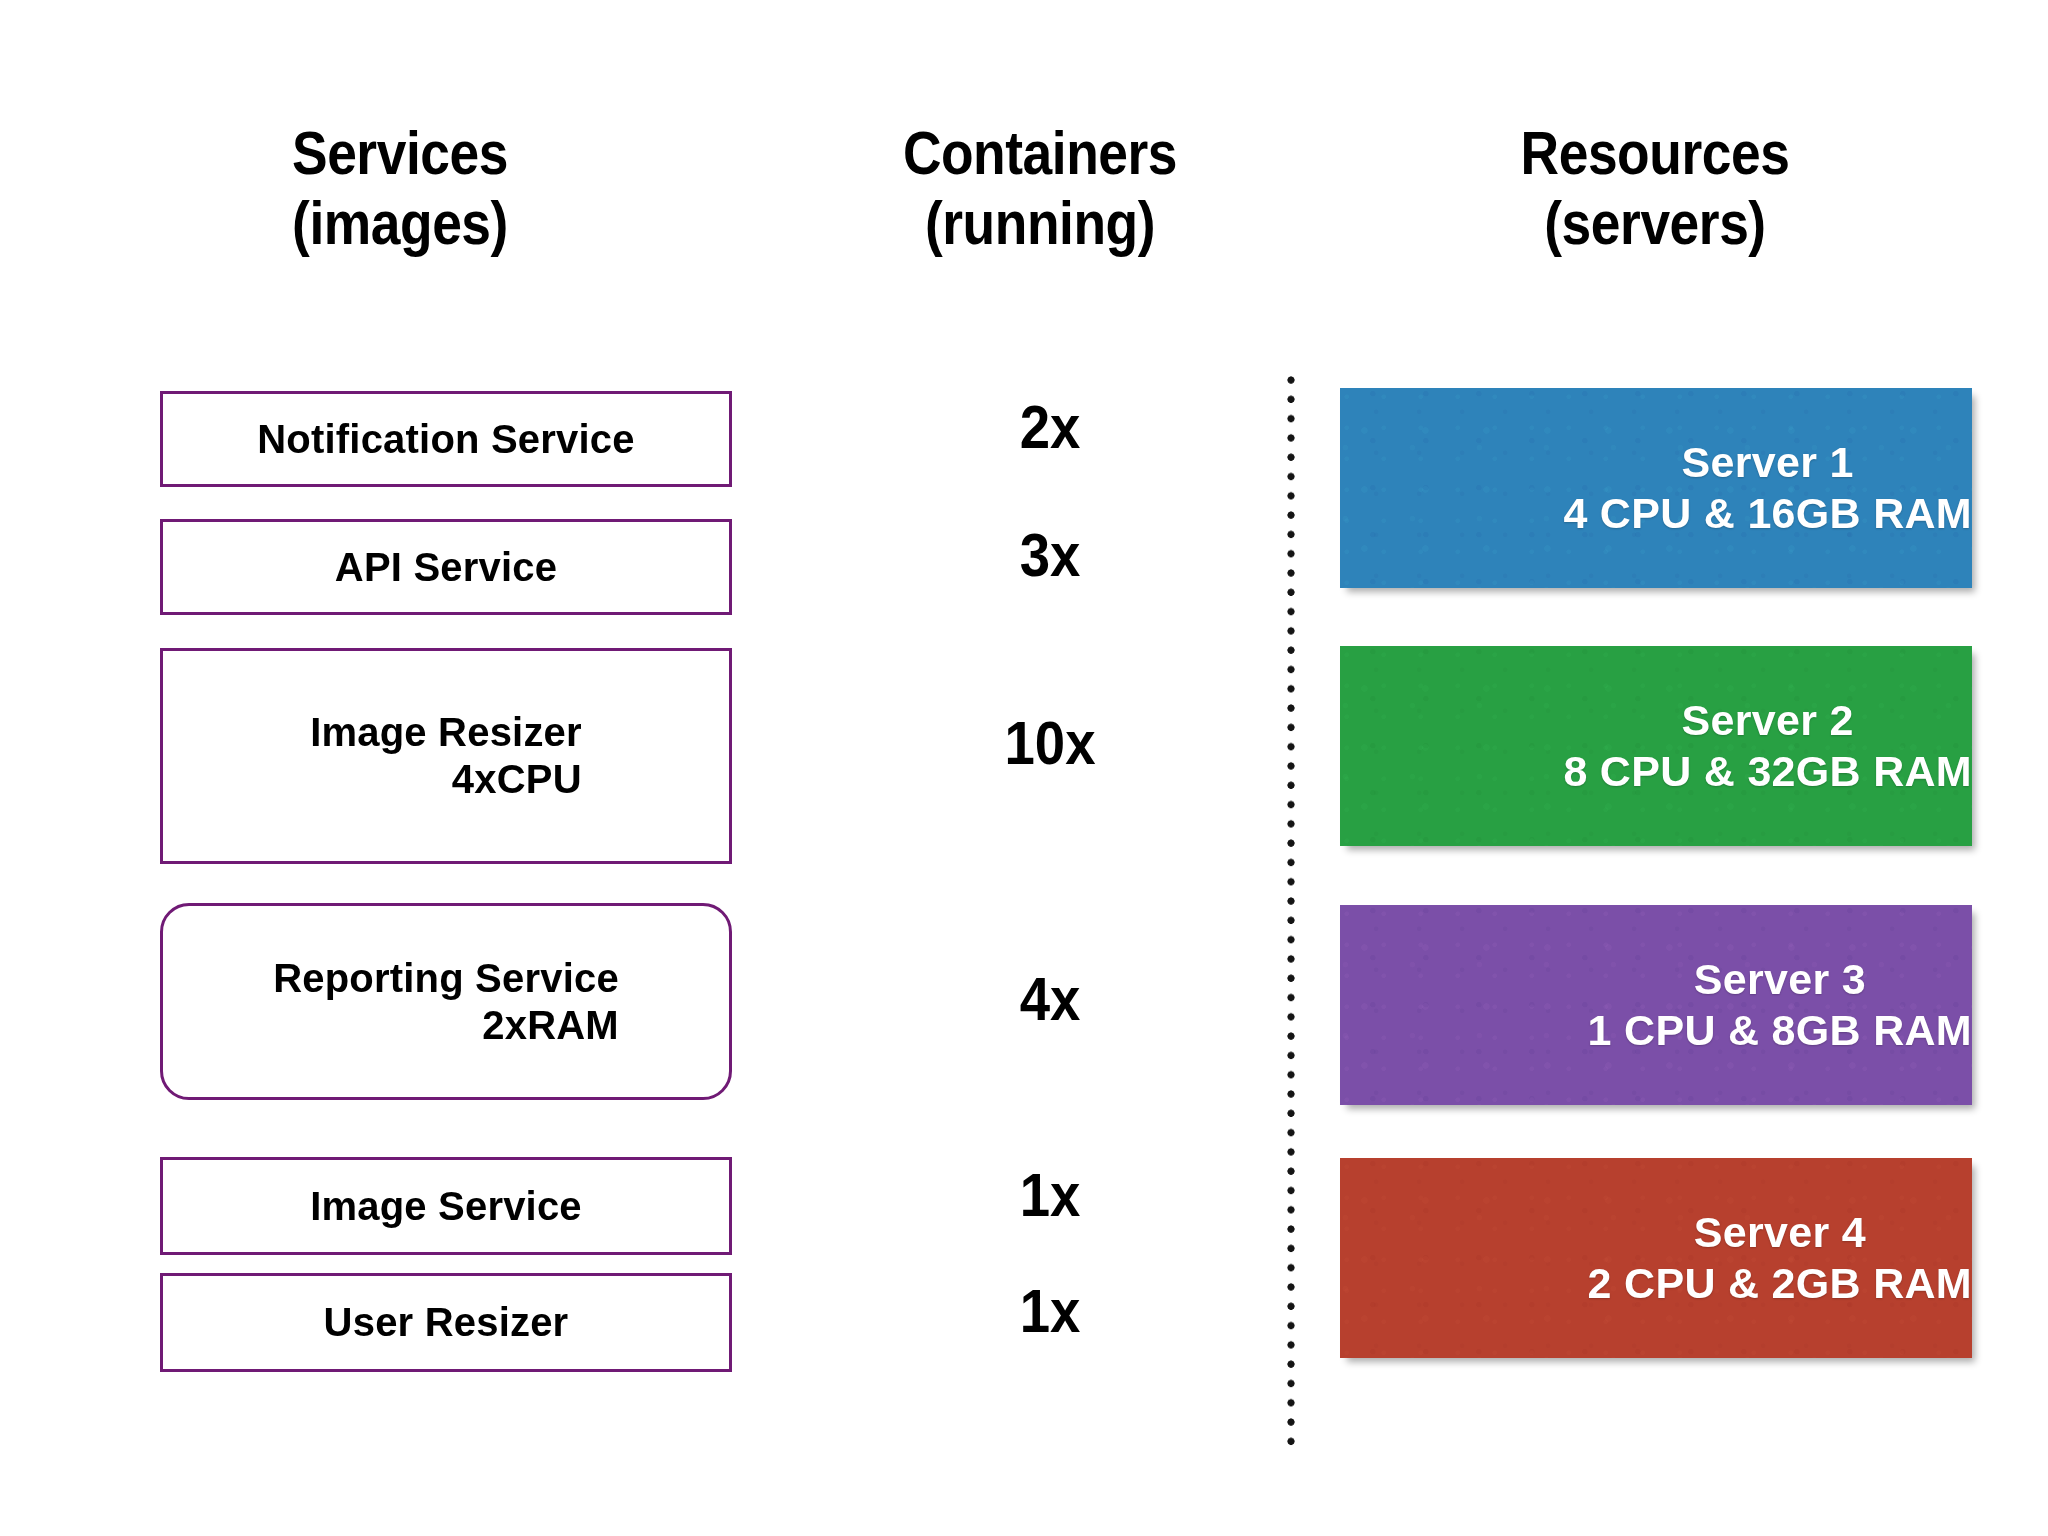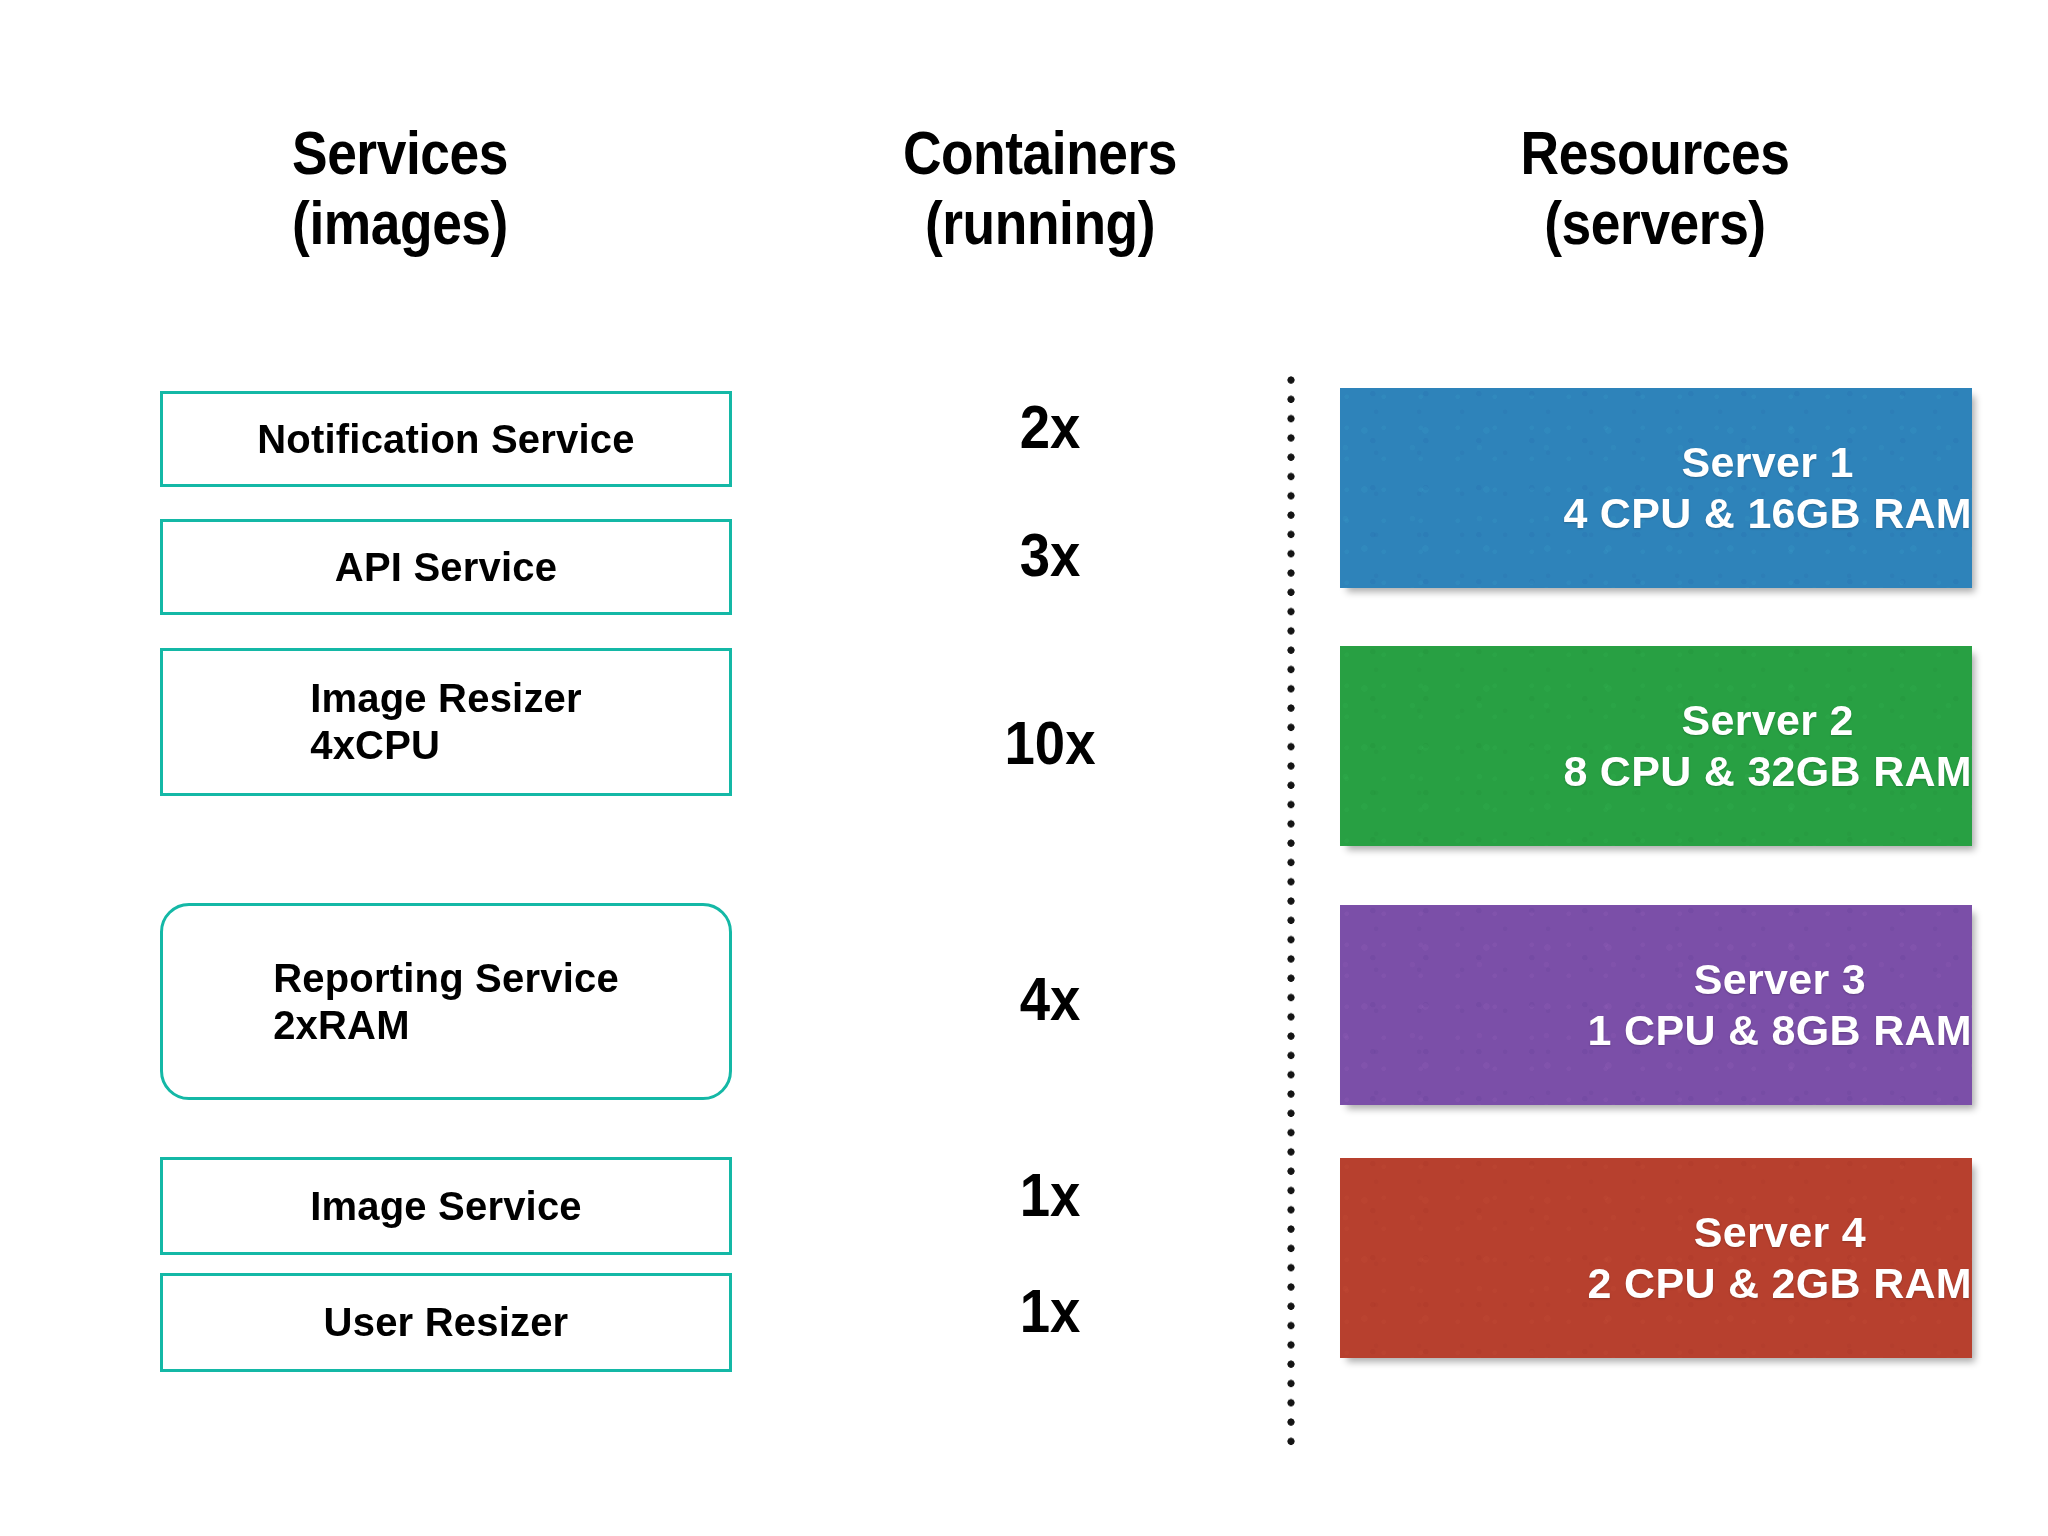--- a/index.html
+++ b/index.html
@@ -32,26 +32,26 @@
   #hdr-services   { left: 120px;  top: 118px; width: 560px; }
   #hdr-containers { left: 760px;  top: 118px; width: 560px; }
   #hdr-resources  { left: 1375px; top: 118px; width: 560px; }
 
   
   .service-box {
     position: absolute;
     left: 160px;
     width: 572px;
     box-sizing: border-box;
-    border: 3px solid #14b8a6;
+    border: 3px solid #701a75;
     background: #ffffff;
     display: flex;
     align-items: center;
     justify-content: center;
-    text-align: left;
+    text-align: right;
   }
   .service-label {
     font-family: "Liberation Sans", sans-serif;
     font-weight: bold;
     font-size: 40px;
     line-height: 1.17;
     color: #000000;
     white-space: pre-line;
     letter-spacing: 0.2px;
   }
@@ -137,21 +137,21 @@
   <div class="col-header" id="hdr-resources">Resources
 (servers)</div>
 
   <div id="services-layer">
       <div class="service-box" style="top: 391px; height: 96px;">
         <div class="service-label">Notification Service</div>
       </div>
       <div class="service-box" style="top: 519px; height: 96px;">
         <div class="service-label">API Service</div>
       </div>
-      <div class="service-box" style="top: 648px; height: 148px;">
+      <div class="service-box" style="top: 648px; height: 216px;">
         <div class="service-label">Image Resizer
 4xCPU</div>
       </div>
       <div class="service-box" style="top: 903px; height: 197px; border-radius: 29px;">
         <div class="service-label">Reporting Service
 2xRAM</div>
       </div>
       <div class="service-box" style="top: 1157px; height: 98px;">
         <div class="service-label">Image Service</div>
       </div>

